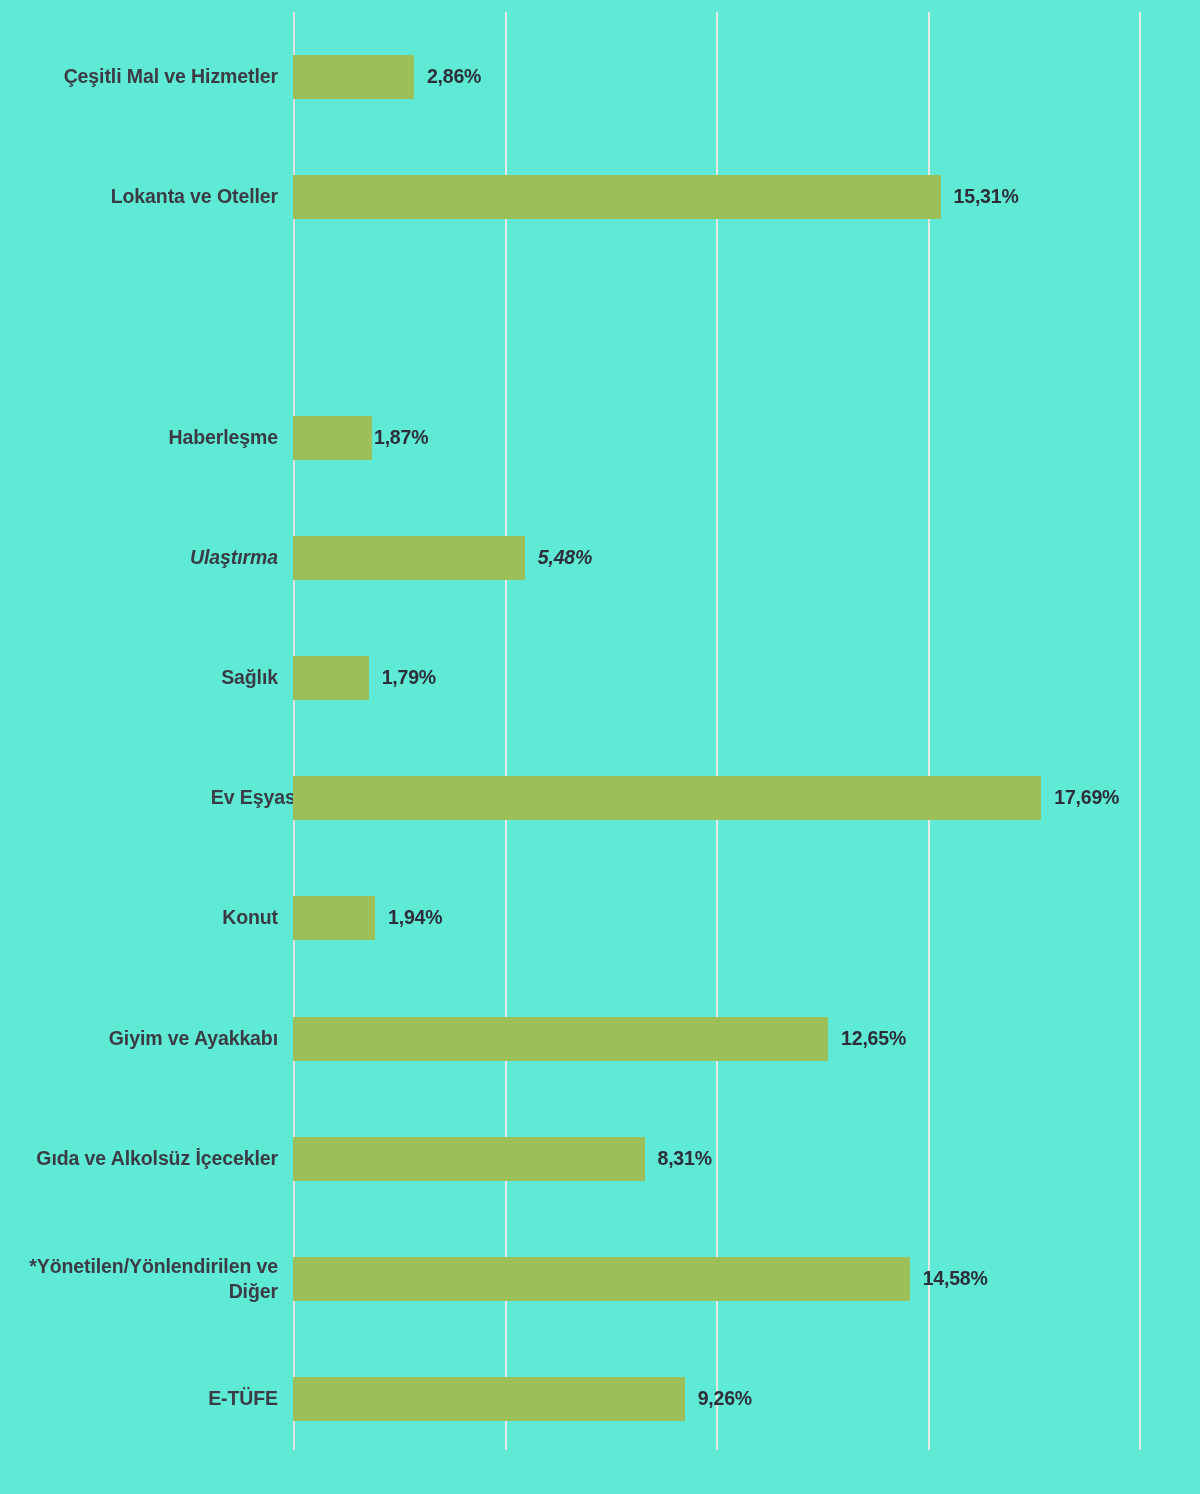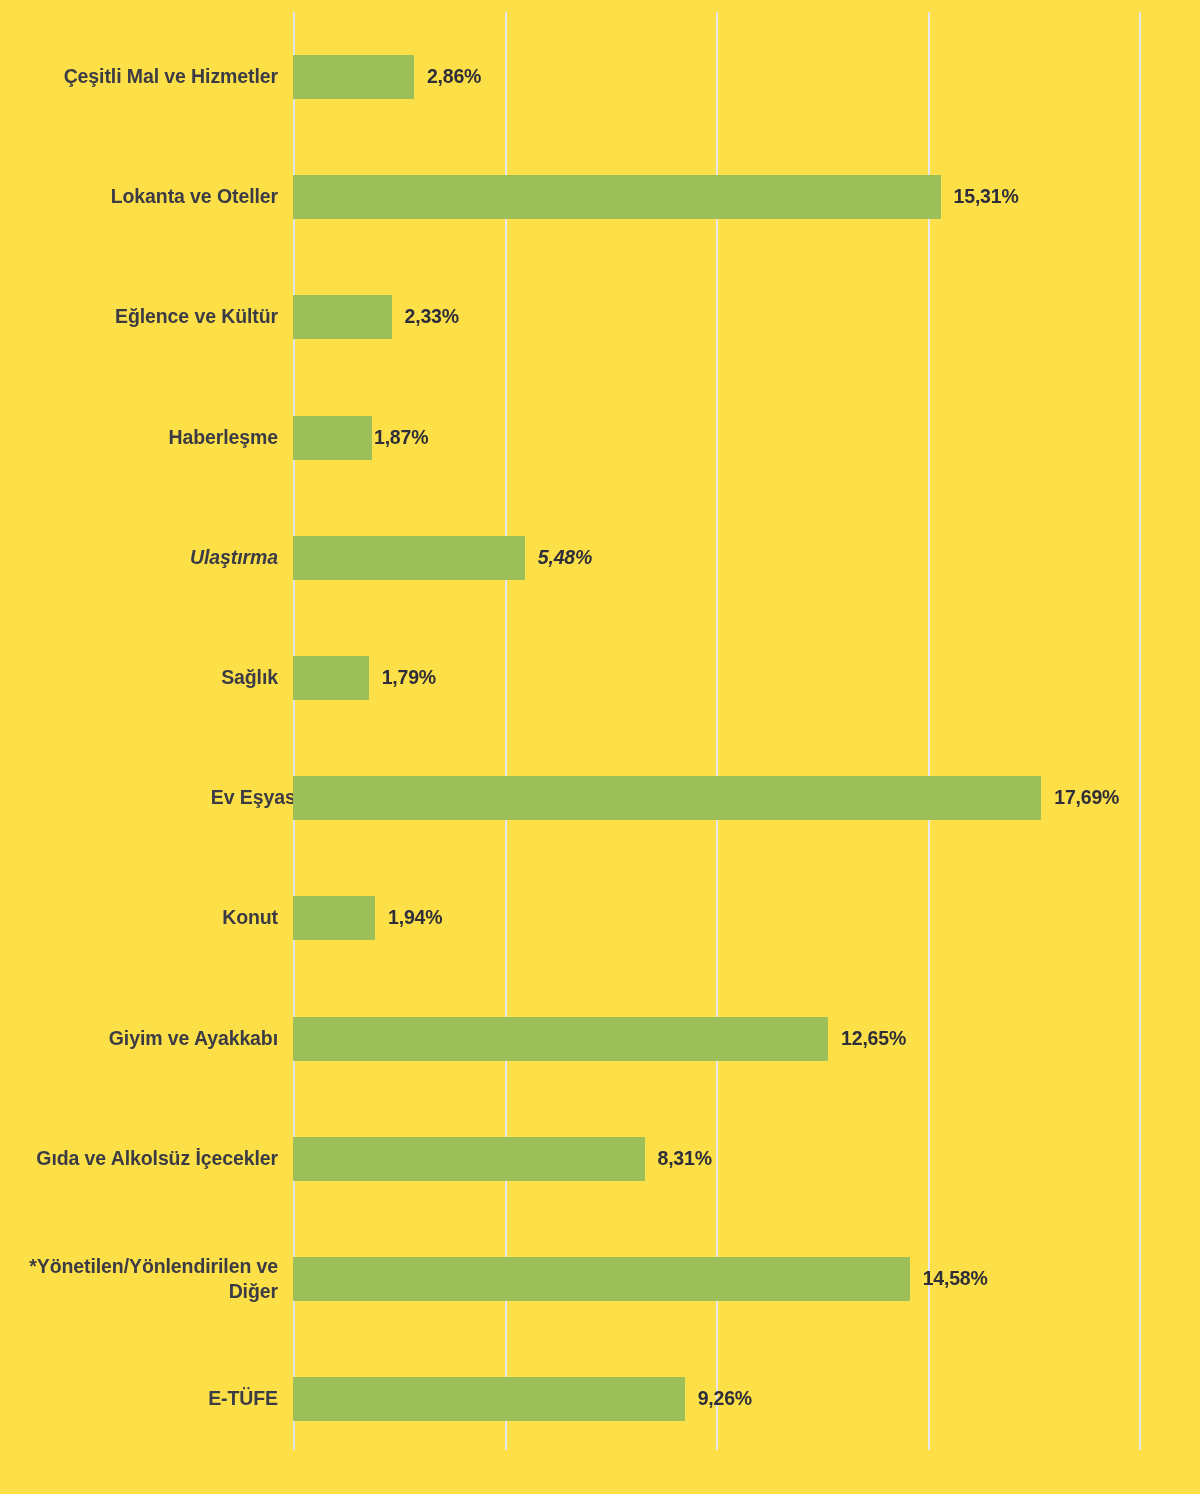--- a/index.html
+++ b/index.html
@@ -8,21 +8,21 @@
     background: #ffffff;
   }
   body {
     font-family: "Liberation Sans", sans-serif;
     -webkit-font-smoothing: antialiased;
   }
   #chart-root {
     position: relative;
     width: 1200px;
     height: 1494px;
-    background: #fde047;
+    background: #5eead4;
     overflow: hidden;
   }
   .plot-area {
     position: absolute;
     left: 0;
     top: 0;
     width: 1200px;
     height: 1494px;
   }
   .gridline {
@@ -92,27 +92,20 @@
         <div class="bar" title="Çeşitli Mal ve Hizmetler 2,86%" style="width: 120.978px; height: 44px; background: rgb(156, 191, 90);"></div>
         <div class="bar-value" style="left: 426.978px; color: rgb(46, 46, 58);">2,86%</div>
       </div>
       <div class="bar-row" style="top: 175.2px;">
         <div class="cat-label single" style="color: rgb(59, 59, 69);">
           <div>Lokanta ve Oteller</div>
         </div>
         <div class="bar" title="Lokanta ve Oteller 15,31%" style="width: 647.613px; height: 44px; background: rgb(156, 191, 90);"></div>
         <div class="bar-value" style="left: 953.613px; color: rgb(46, 46, 58);">15,31%</div>
       </div>
-      <div class="bar-row" style="top: 295.4px;">
-        <div class="cat-label single" style="color: rgb(59, 59, 69);">
-          <div>Eğlence ve Kültür</div>
-        </div>
-        <div class="bar" title="Eğlence ve Kültür 2,33%" style="width: 98.559px; height: 44px; background: rgb(156, 191, 90);"></div>
-        <div class="bar-value" style="left: 404.559px; color: rgb(46, 46, 58);">2,33%</div>
-      </div>
       <div class="bar-row" style="top: 415.6px;">
         <div class="cat-label single" style="color: rgb(59, 59, 69);">
           <div>Haberleşme</div>
         </div>
         <div class="bar" title="Haberleşme 1,87%" style="width: 79.101px; height: 44px; background: rgb(156, 191, 90);"></div>
         <div class="bar-value" style="left: 374px; color: rgb(46, 46, 58);">1,87%</div>
       </div>
       <div class="bar-row" style="top: 535.8px; font-style: italic;">
         <div class="cat-label single" style="color: rgb(59, 59, 69);">
           <div>Ulaştırma</div>

